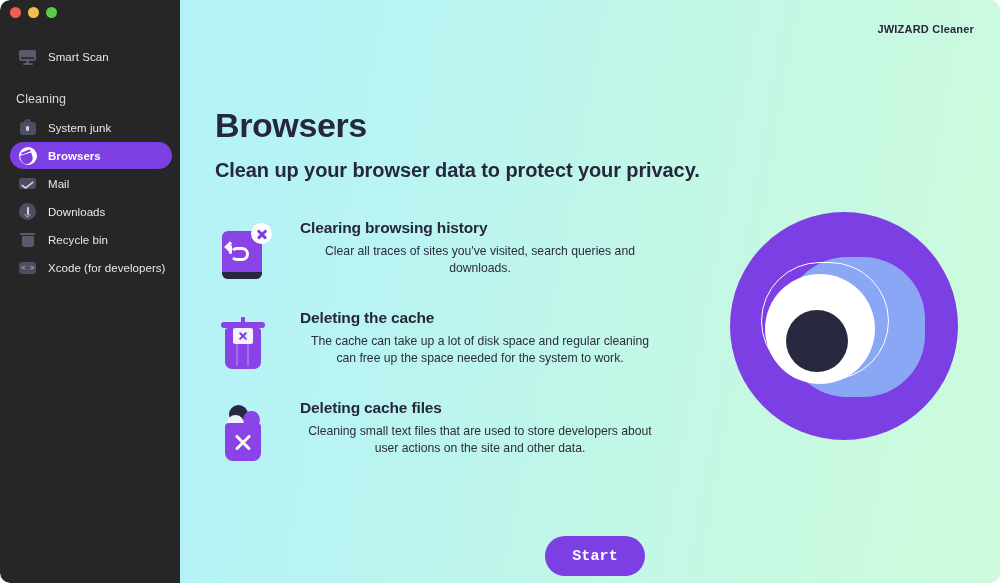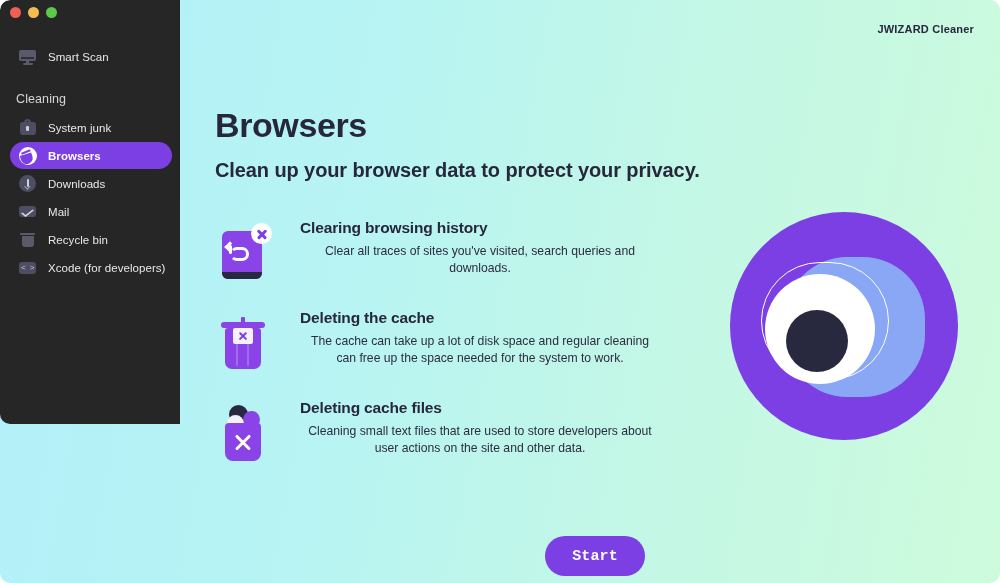--- a/index.html
+++ b/index.html
@@ -13,21 +13,21 @@
     position: relative;
     width: 1000px; height: 583px;
     overflow: hidden;
     border-radius: 10px;
     background: linear-gradient(100deg, #b2f0fb 0%, #b8f4f2 38%, #c3f7e6 65%, #cdfbdc 100%);
   }
 
   
   .sidebar {
     position: absolute; left: 0; top: 0;
-    width: 180px; height: 424px;
+    width: 180px; height: 583px;
     background: #262626;
     border-radius: 10px 0 0 10px;
     z-index: 5;
   }
   .traffic-lights {
     position: absolute; left: 10px; top: 7px;
     display: flex; gap: 7px; align-items: center;
   }
   .tl { width: 11px; height: 11px; border-radius: 50%; display: block; }
   .tl-red { background: #ee5f56; }
@@ -333,34 +333,34 @@
       <div class="nav-item selected">
         <span class="ic ic-globe">
           <span class="disc"></span>
             <span class="slice"></span>
             <span class="bar"></span>
         </span>
         <span class="nav-label">Browsers</span>
       </div>
 
       <div class="nav-item">
+        <span class="ic ic-mail">
+          <span class="env"></span>
+            <span class="flap"></span>
+        </span>
+        <span class="nav-label">Mail</span>
+      </div>
+
+      <div class="nav-item">
         <span class="ic ic-dl">
           <span class="circ"></span>
             <span class="shaft"></span>
             <span class="head"></span>
         </span>
         <span class="nav-label">Downloads</span>
-      </div>
-
-      <div class="nav-item">
-        <span class="ic ic-mail">
-          <span class="env"></span>
-            <span class="flap"></span>
-        </span>
-        <span class="nav-label">Mail</span>
       </div>
 
       <div class="nav-item">
         <span class="ic ic-bin">
           <span class="lid"></span>
             <span class="can"></span>
         </span>
         <span class="nav-label">Recycle bin</span>
       </div>
 

